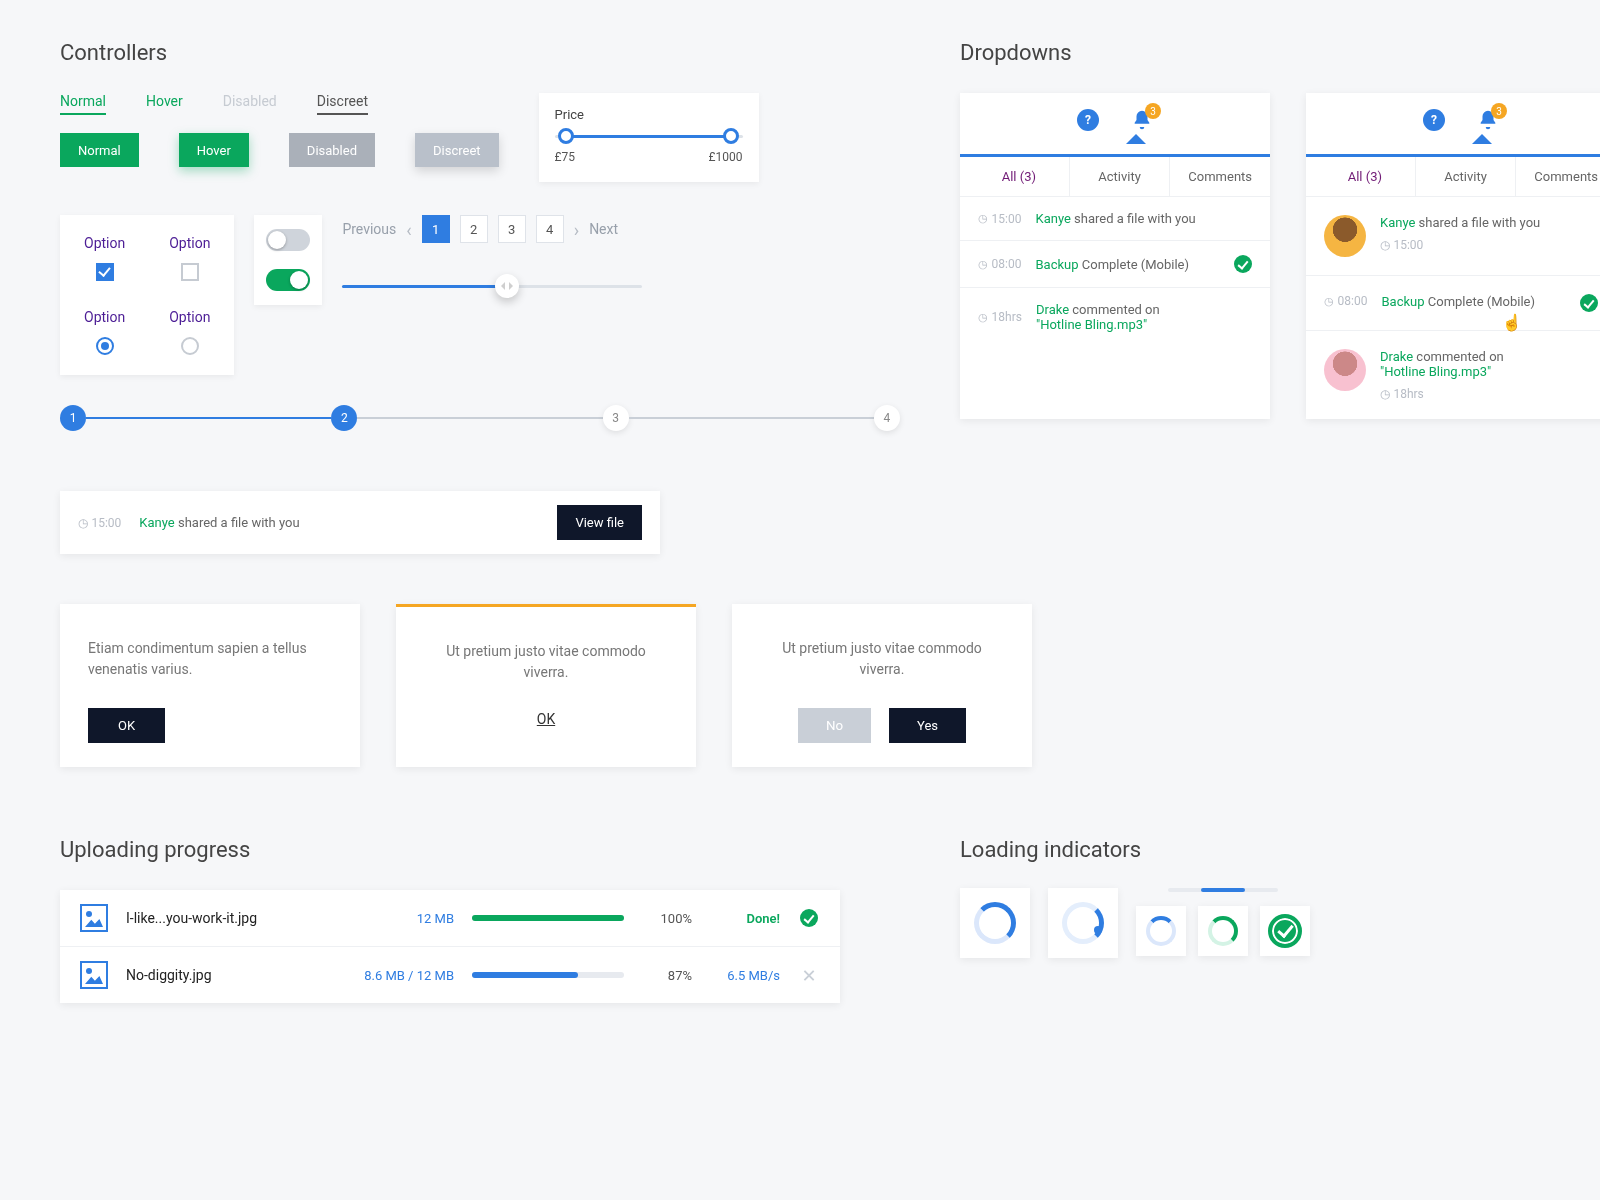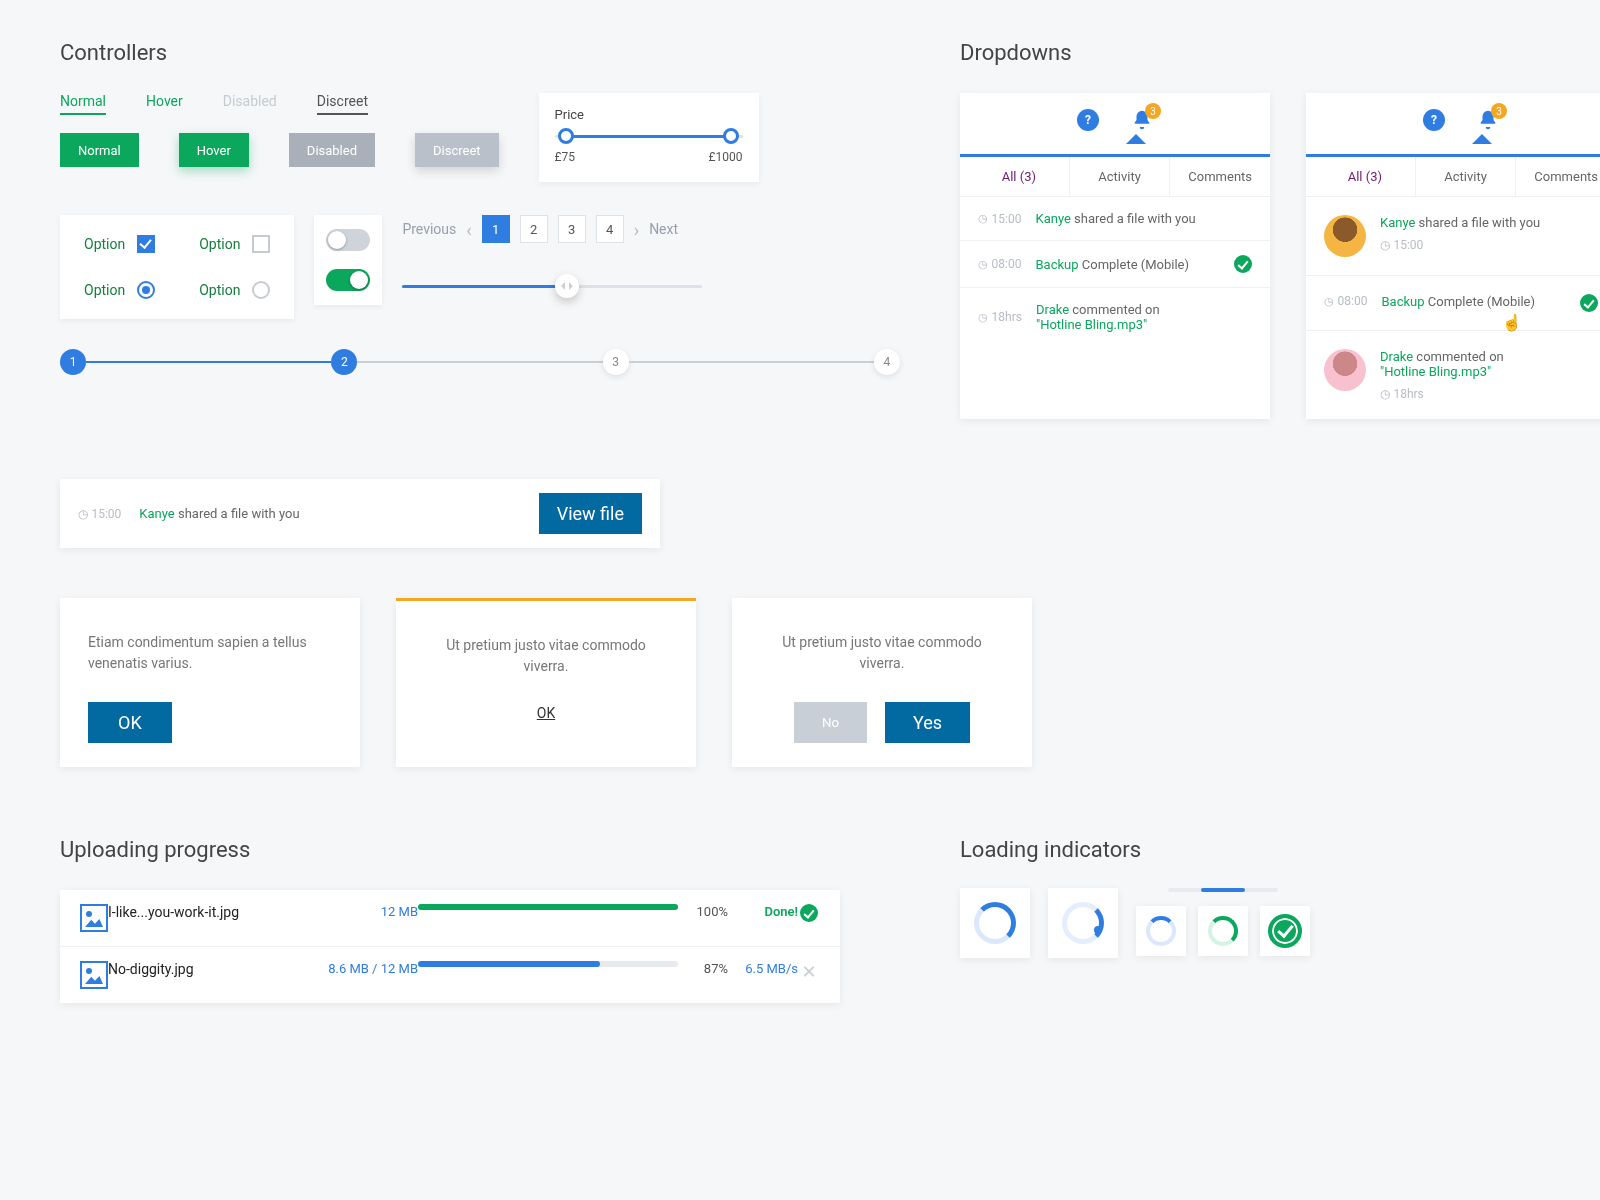--- a/index.html
+++ b/index.html
@@ -30,21 +30,21 @@
   .range-slider { position: relative; height: 10px; }
   .range-slider .track { position:absolute; top: 7px; left:0; right:0; height: 3px; background:#dde2e8; border-radius:2px; }
   .range-slider .fill  { position:absolute; top: 7px; height: 3px; background:#2f7de1; border-radius:2px; }
   .range-slider .knob  { position:absolute; top:0; width:16px; height:16px; border:3px solid #2f7de1; background:#fff; border-radius:50%; transform: translateX(-8px); }
   .range-labels { display:flex; justify-content:space-between; font-size:12px; color:#555; margin-top: 12px; }
 
   .panel-row { display:flex; gap: 20px; margin-top: 30px; align-items:flex-start; }
   .card { background:#fff; box-shadow:0 2px 6px rgba(0,0,0,.06); }
 
   .option-card { padding: 20px 24px; display:grid; grid-template-columns: auto auto; column-gap: 44px; row-gap: 28px; }
-  .opt { display:flex; align-items:center; gap:12px; font-size:14px; color:#15803d;}
+  .opt { display:flex; align-items:center; gap:12px; font-size:14px; color:#4c1d95;flex-direction:column;}
   .ck, .rd { width:18px; height:18px; display:inline-block; border:2px solid #c6cbd2; }
   .ck.on { border-color:#2f7de1; background:#2f7de1; position:relative;}
   .ck.on::after { content:""; position:absolute; left:3px; top:0px; width:5px; height:9px; border:2px solid #fff; border-top:none; border-left:none; transform: rotate(40deg); }
   .rd { border-radius:50%; }
   .rd.on { border-color:#2f7de1; position:relative; }
   .rd.on::after { content:""; position:absolute; left:3px; top:3px; width:8px; height:8px; background:#2f7de1; border-radius:50%; }
 
   .toggle-card { padding: 14px 12px; display:flex; flex-direction:column; gap:18px; }
   .toggle { width:44px; height:22px; border-radius:12px; position:relative; }
   .toggle::after { content:""; position:absolute; top:2px; width:18px; height:18px; background:#fff; border-radius:50%; box-shadow:0 1px 3px rgba(0,0,0,.3); }
@@ -109,36 +109,36 @@
   .tooltip-row { display:flex; gap: 50px; align-items:flex-start;}
   .tooltip { background:#fff; padding:12px 26px; box-shadow:0 4px 14px rgba(0,0,0,.1); position:relative; font-size:14px;}
   .tooltip::after { content:""; position:absolute; bottom:-8px; left:50%; transform:translateX(-50%); border-left:8px solid transparent; border-right:8px solid transparent; border-top:8px solid #fff;}
   .dot { width:18px; height:18px; border-radius:50%; margin: 24px auto 0;}
   .dot.orange { background:#f5a623;}
   .dot.green  { background:#0aa75d;}
   .toast { background:#fff; display:flex; align-items:center; gap:18px; padding:14px 18px; box-shadow:0 2px 8px rgba(0,0,0,.07); font-size:13px; color:#666; flex:1;}
   .toast .time { color:#b7bcc5; font-size:12px;}
   .toast .time::before { content:"◷ ";}
   .toast .spacer { flex:1;}
-  .green-btn { background:#0369a1; color:#fff; padding:10px 18px; border:none; font-size:18px;}
+  .green-btn { background:#0f172a; color:#fff; padding:10px 18px; border:none; font-size:13px;}
 
   .alert-cards { display:flex; gap:36px; margin-top: 50px;}
   .alert-card { width: 300px; background:#fff; box-shadow:0 2px 8px rgba(0,0,0,.07); padding: 34px 28px 24px;}
   .alert-card.accent { border-top: 3px solid #f5a623;}
   .alert-text { color:#777; font-size:14px; line-height:1.5;}
   .alert-card.center .alert-text { text-align:center;}
   .alert-actions { margin-top: 28px; display:flex; gap:18px;}
   .alert-actions.center { justify-content:center;}
   .lnk-ok { color:#333; text-decoration: underline; font-size:14px;}
   .grey-btn { background:#c9cfd7; color:#fff; padding:10px 28px; border:none;}
 
   
   .upload-sec { margin-top: 70px; display:flex; gap: 120px;}
   .upl { background:#fff; box-shadow:0 2px 8px rgba(0,0,0,.07); width: 780px;}
-  .urow { display:flex; align-items:flex-start; padding: 14px 20px; border-bottom:1px solid #eef0f3;}
+  .urow { display:flex; align-items:center; gap:18px; padding: 14px 20px; border-bottom:1px solid #eef0f3;}
   .urow:last-child{border-bottom:none;}
   .thumb { width:28px; height:28px; border:2px solid #2f7de1; position:relative;}
   .thumb::before { content:""; position:absolute; left:4px; top:5px; width:6px; height:6px; background:#2f7de1; border-radius:50%;}
   .thumb::after  { content:""; position:absolute; bottom:3px; left:3px; right:3px; height:8px; background:#2f7de1; clip-path: polygon(0 100%, 35% 10%, 55% 60%, 80% 0, 100% 100%);}
   .fname { width: 200px; font-size:14px; color:#222;}
   .fsize { width:110px; color:#2f7de1; font-size:13px; text-align:right;}
   .pbar { flex:1; height:6px; background:#e7eaef; border-radius:3px; position:relative;}
   .pbar > span { position:absolute; left:0; top:0; bottom:0; border-radius:3px;}
   .pbar.green  > span { background:#0aa75d;}
   .pbar.blue   > span { background:#2f7de1;}

